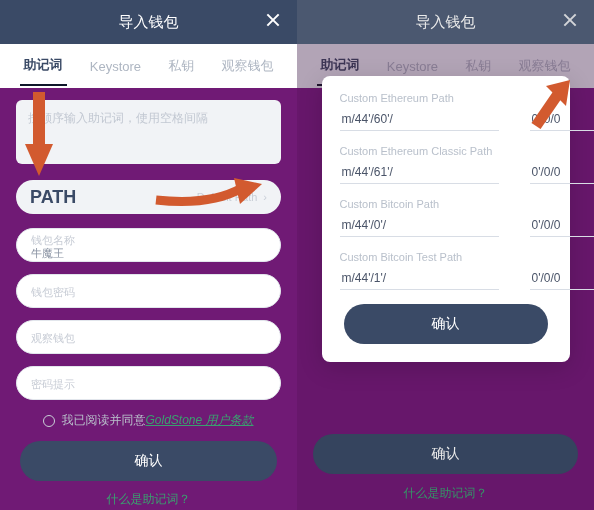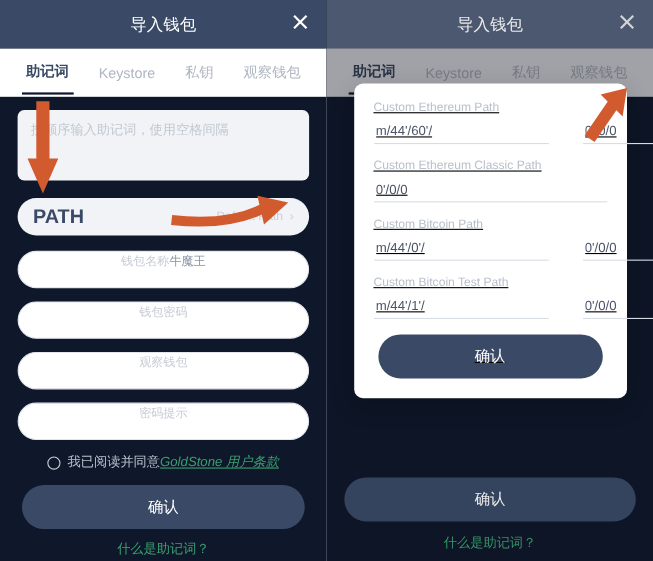--- a/index.html
+++ b/index.html
@@ -8,21 +8,21 @@
     background: #fff;
     width: 594px;
     height: 510px;
     display: flex;
   }
   .screen {
     width: 297px;
     height: 510px;
     position: relative;
     overflow: hidden;
-    background: #0f172a;
+    background: #701a75;
   }
   .header {
     height: 44px;
     background: #3a4a66;
     color: #fff;
     display: flex;
     align-items: center;
     justify-content: center;
     position: relative;
     font-size: 15px;
@@ -88,21 +88,21 @@
 
   .pill-input {
     border: 1px solid #e2e6ec;
     background: #fff;
     border-radius: 20px;
     height: 34px;
     width: 100%;
     margin-bottom: 12px;
     padding: 3px 14px 0 14px;
     display: flex;
-    flex-direction: row;
+    flex-direction: column;
     justify-content: center;
   }
   .pill-label { color: #c7ccd5; font-size: 11px; line-height: 13px; }
   .pill-val   { color: #8a93a3; font-size: 11px; line-height: 12px; }
 
   .terms {
     display: flex; align-items: center; justify-content: center;
     font-size: 12px; color: #b9c0cb; margin: 8px 0 12px;
   }
   .terms .check {
@@ -135,21 +135,20 @@
     background: rgba(0,0,0,0.08);
     display: flex; align-items: flex-start; justify-content: center;
     padding-top: 76px;
   }
   .modal {
     width: 248px;
     background: #fff;
     border-radius: 8px;
     box-shadow: 0 6px 24px rgba(0,0,0,0.15);
     padding: 16px 18px 18px;
-    text-decoration: underline;
   }
   .grp-label {
     color: #b9c0cb;
     font-size: 11px;
     margin-bottom: 4px;
   }
   .path-pair {
     display: flex;
     gap: 31px;
     margin-bottom: 14px;
@@ -280,20 +279,21 @@
         <div class="grp-label">Custom Ethereum Path</div>
         <div class="path-pair">
           <input class="u-field" value="m/44'/60'/" style="">
           <input class="u-field" value="0'/0/0" style="">
         </div>
       </div>
 
       <div>
         <div class="grp-label">Custom Ethereum Classic Path</div>
         <div class="path-pair">
+          <input class="u-field" value="m/44'/61'/" style="">
           <input class="u-field" value="0'/0/0" style="">
         </div>
       </div>
 
       <div>
         <div class="grp-label">Custom Bitcoin Path</div>
         <div class="path-pair">
           <input class="u-field" value="m/44'/0'/" style="">
           <input class="u-field" value="0'/0/0" style="">
         </div>

